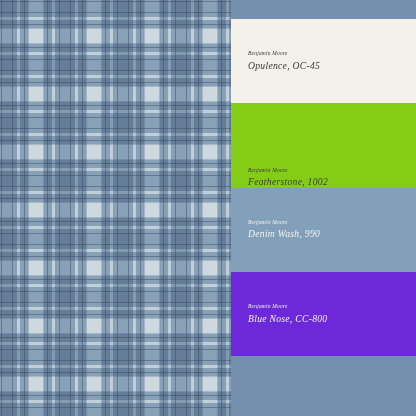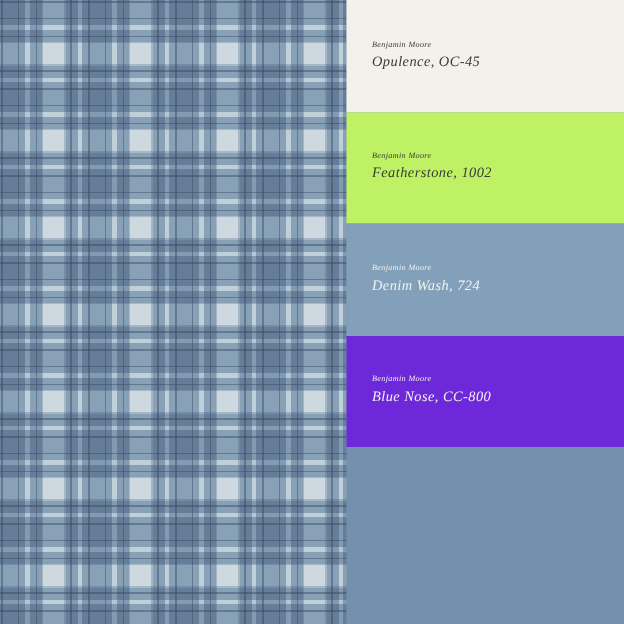--- a/index.html
+++ b/index.html
@@ -80,23 +80,24 @@
   }
   
   .plaid-wash{
     background:#c3d2dd;
     mix-blend-mode:screen;
     opacity:.30;
   }
 
   
   #swatch-column{
-    width:185px;height:298px;
+    width:185px;height:337px;
     display:flex;
     flex-direction:column;
+    margin-top:19px;
   }
   .swatch{
     position:relative;
     flex:1 1 0;
     display:flex;
     flex-direction:column;
     justify-content:center;
   }
   .swatch-text{
     padding-left:17px;
@@ -132,31 +133,31 @@
 
   <div id="swatch-column">
 
     <div class="swatch" style="background-color: rgb(244, 240, 234);">
       <div class="swatch-text">
         <div class="brand" style="color: rgb(59, 58, 54);">Benjamin Moore</div>
         <div class="paint-name" style="color: rgb(59, 58, 54);">Opulence, OC-45</div>
       </div>
     </div>
 
-    <div class="swatch" style="background-color: #bef264;">
+    <div class="swatch" style="background-color: #84cc16; justify-content: flex-end;">
       <div class="swatch-text">
         <div class="brand" style="color: rgb(59, 58, 54);">Benjamin Moore</div>
         <div class="paint-name" style="color: rgb(59, 58, 54);">Featherstone, 1002</div>
       </div>
     </div>
 
     <div class="swatch" style="background-color: rgb(130, 160, 186);">
       <div class="swatch-text">
         <div class="brand" style="color: rgb(242, 242, 238);">Benjamin Moore</div>
-        <div class="paint-name" style="color: rgb(242, 242, 238);">Denim Wash, 724</div>
+        <div class="paint-name" style="color: rgb(242, 242, 238);">Denim Wash, 990</div>
       </div>
     </div>
 
     <div class="swatch" style="background-color: #6d28d9;">
       <div class="swatch-text">
         <div class="brand" style="color: rgb(242, 242, 238);">Benjamin Moore</div>
         <div class="paint-name" style="color: rgb(242, 242, 238);">Blue Nose, CC-800</div>
       </div>
     </div>
 

